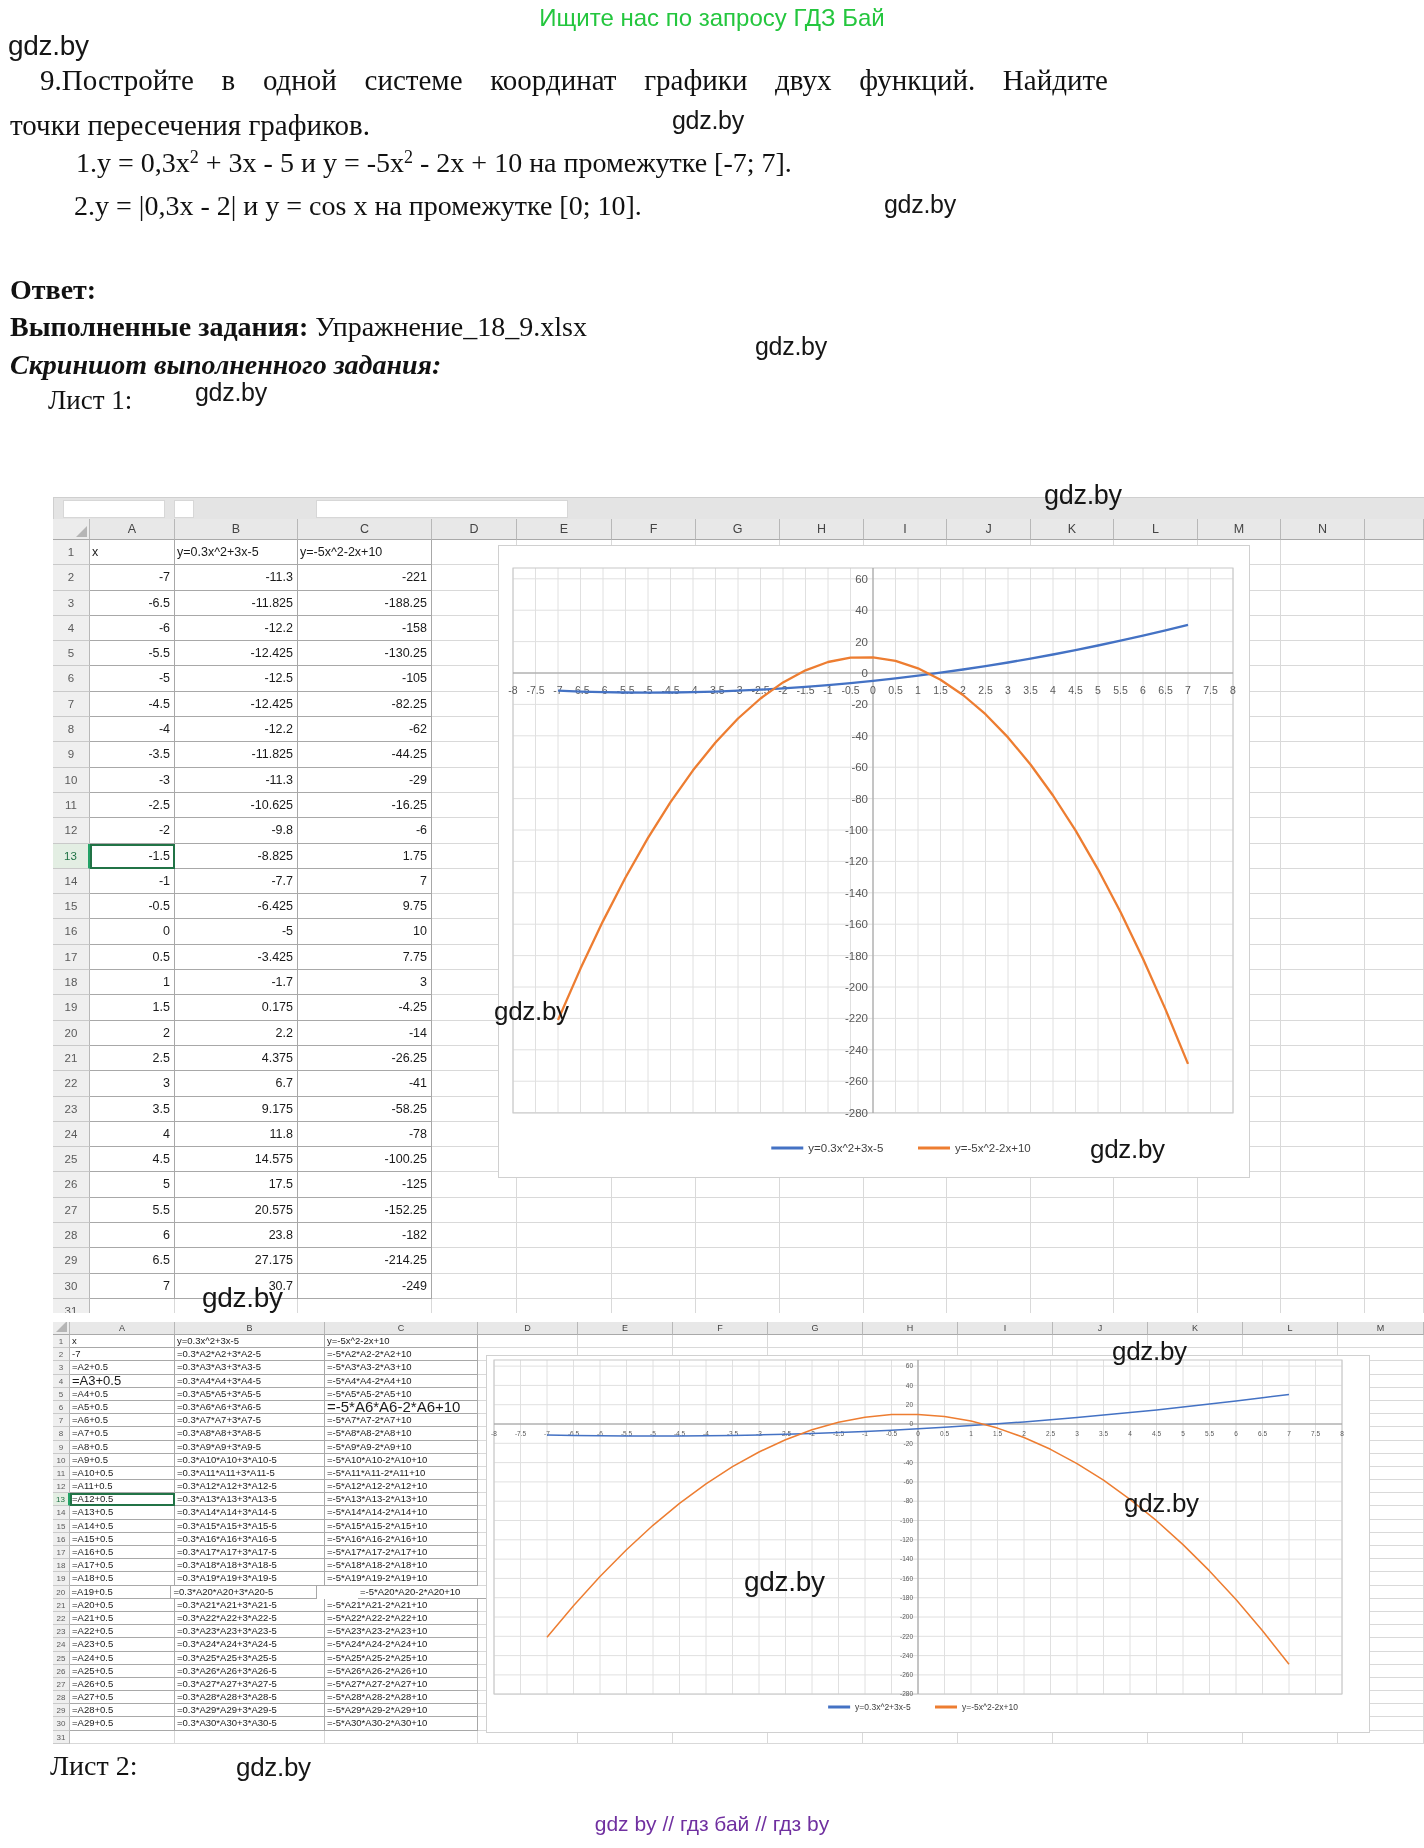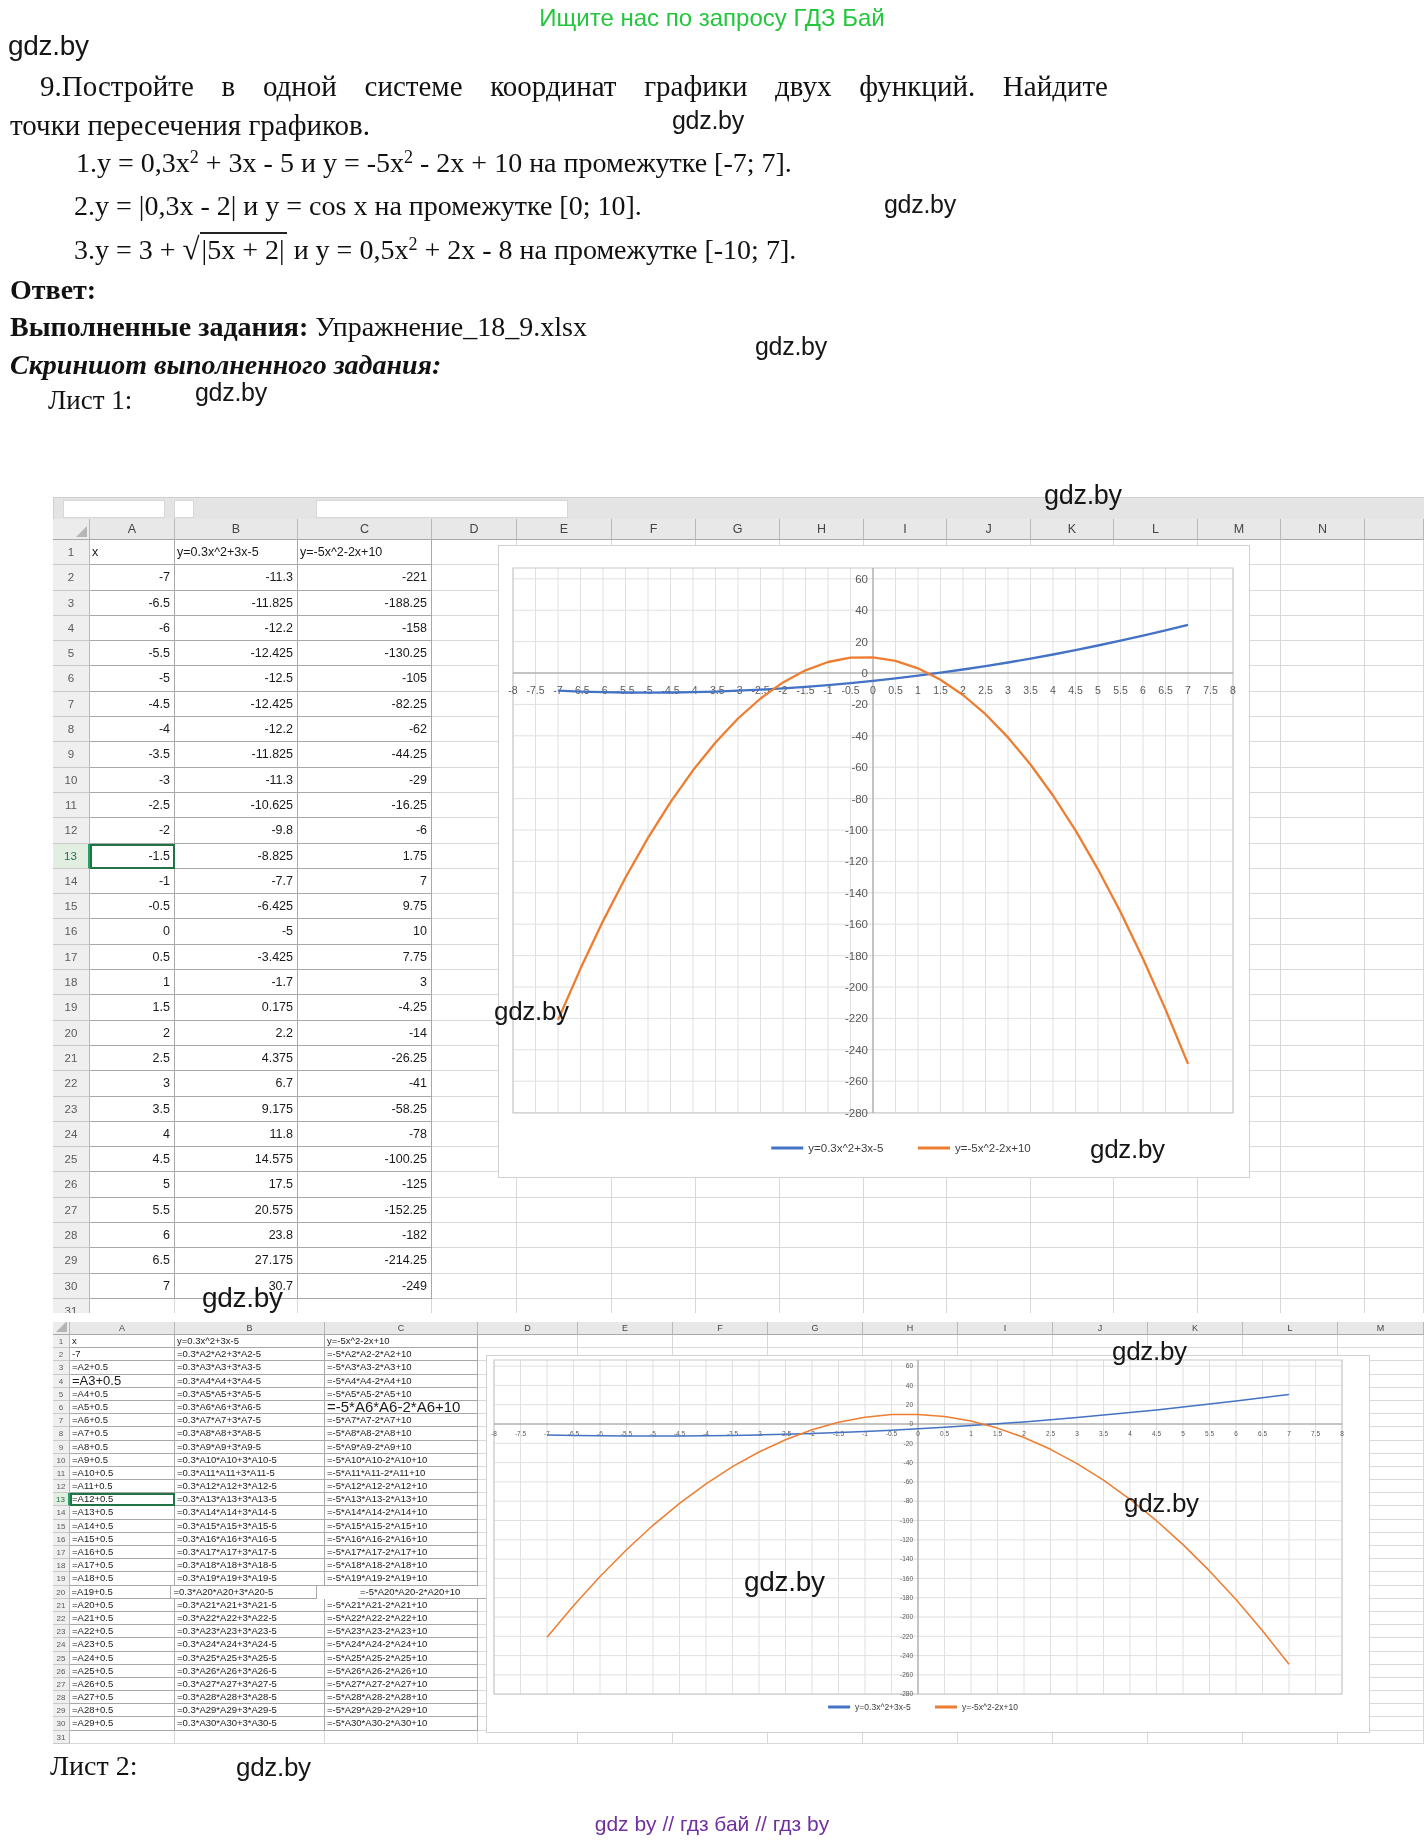--- a/index.html
+++ b/index.html
@@ -2,21 +2,21 @@
 <html><head>
 <meta charset="utf-8">
 <style>
   html,body{margin:0;padding:0;background:#fff;}
   #canvas{position:relative;width:1424px;height:1848px;background:#fff;overflow:hidden;
           font-family:"Liberation Serif", serif;color:#111;}
   .abs{position:absolute;}
   .sans{font-family:"Liberation Sans", sans-serif;}
   #site-title{top:4px;left:0;width:1424px;text-align:center;font-size:24px;font-weight:500;}
   .doc-line{font-size:29px;white-space:nowrap;}
-  #prob-line1{left:40px;top:70px;width:1068px;white-space:nowrap;text-align:justify;text-align-last:justify;}
+  #prob-line1{left:40px;top:64px;width:1068px;white-space:nowrap;text-align:justify;text-align-last:justify;}
   #prob-line2{left:10px;top:109px;}
   .prob-item{font-size:28px;}
   sup.s{font-size:18px;vertical-align:9px;}
   .radbar{border-top:2px solid #222;padding:0 2px;}
   .radsign{font-size:31px;}
   .b{font-weight:bold;}
   .bi{font-weight:bold;font-style:italic;}
   #answer-label{left:10px;top:274px;font-size:28px;}
   #completed-line{left:10px;top:311px;font-size:28px;}
   #screenshot-label{left:10px;top:349px;font-size:28px;}
@@ -53,21 +53,20 @@
 
   <div id="site-title" class="abs sans" style="color: rgb(36, 198, 62);">Ищите нас по запросу ГДЗ Бай</div>
 
   <div id="prob-line1" class="abs doc-line">9.Постройте в одной системе координат графики двух функций. Найдите</div>
   <div id="prob-line2" class="abs doc-line">точки пересечения графиков.</div>
 
   <div class="abs prob-item" style="left:76px;top:147px;"><span>1.у = 0,3х</span><sup class="s">2</sup><span> + 3х - 5 и у = -5х</span><sup class="s">2</sup><span> - 2х + 10 на промежутке [-7; 7].</span></div>
 
   <div class="abs prob-item" style="left:74px;top:190px;">2.у = |0,3х - 2| и у = cos х на промежутке [0; 10].</div>
 
-  <div class="abs prob-item" style="left:74px;top:231px;"><span>3.у = 3 + </span><span class="radsign">√</span><span class="radbar">|5х + 2|</span><span> и у = 0,5х</span><sup class="s">2</sup><span> + 2х - 8 на промежутке [-10; 7].</span></div>
 
   <div id="answer-label" class="abs b">Ответ:</div>
   <div id="completed-line" class="abs"><span class="b">Выполненные задания:</span><span> Упражнение_18_9.xlsx</span></div>
   <div id="screenshot-label" class="abs bi">Скриншот выполненного задания:</div>
   <div id="sheet1-label" class="abs">Лист 1:</div>
   <div id="sheet2-label" class="abs">Лист 2:</div>
 
   <div class="abs strip" style="left:53px;top:497px;width:1370px;height:21px;">
     <span class="wbox" style="left:9px;width:100px;"></span>
     <span class="wbox" style="left:120px;width:18px;"></span>

